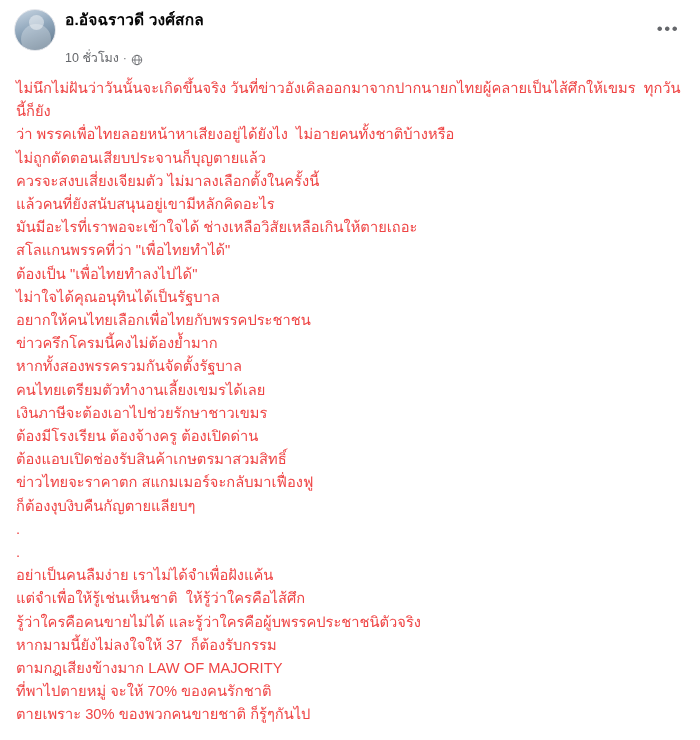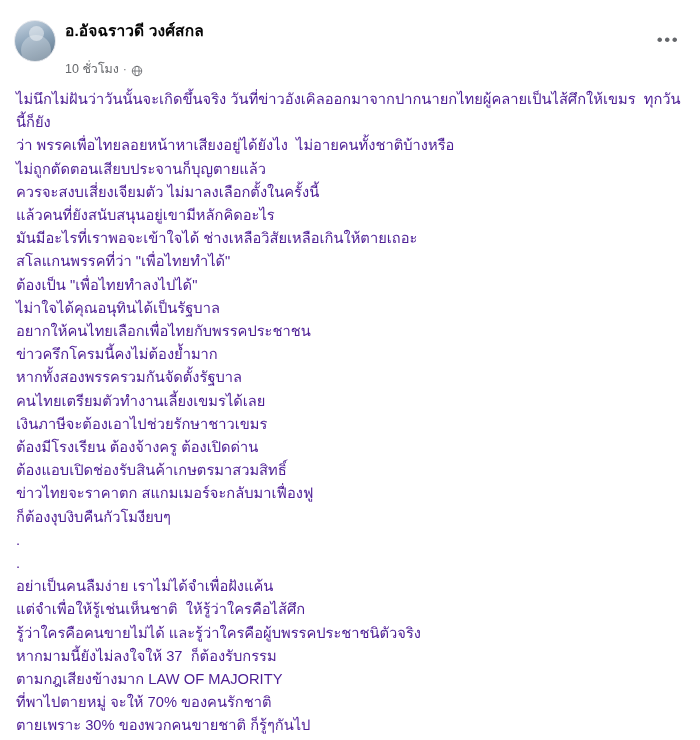--- a/index.html
+++ b/index.html
@@ -12,21 +12,21 @@
     width: 700px;
     height: 740px;
     font-family: "Liberation Sans", sans-serif;
     color: #050505;
     overflow: hidden;
   }
   .post {
     width: 700px;
     height: 740px;
     background: #ffffff;
-    padding: 16px 14px 0 14px;
+    padding: 5px 14px 0 14px;
     position: relative;
   }
   .post-header {
     display: flex;
     align-items: flex-start;
     padding: 4px 0 8px 0;
     position: relative;
   }
   .avatar {
     width: 42px;
@@ -107,21 +107,21 @@
     letter-spacing: 1.5px;
     cursor: pointer;
     user-select: none;
   }
   .post-body {
     padding: 2px 2px 0 2px;
   }
   .line {
     font-size: 14.7px;
     line-height: 23.2px;
-    color: #4c1d95;
+    color: #ef4444;
     white-space: pre-wrap;
     word-break: break-word;
     min-height: 11px;
   }
 </style>
 </head>
 <body>
 
 <div class="post">
 
@@ -155,21 +155,21 @@
     <div class="line">ต้องเป็น "เพื่อไทยทำลงไปได้"</div>
     <div class="line">ไม่าใจได้คุณอนุทินได้เป็นรัฐบาล</div>
     <div class="line">อยากให้คนไทยเลือกเพื่อไทยกับพรรคประชาชน</div>
     <div class="line">ข่าวครึกโครมนี้คงไม่ต้องย้ำมาก</div>
     <div class="line">หากทั้งสองพรรครวมกันจัดตั้งรัฐบาล</div>
     <div class="line">คนไทยเตรียมตัวทำงานเลี้ยงเขมรได้เลย</div>
     <div class="line">เงินภาษีจะต้องเอาไปช่วยรักษาชาวเขมร</div>
     <div class="line">ต้องมีโรงเรียน ต้องจ้างครู ต้องเปิดด่าน</div>
     <div class="line">ต้องแอบเปิดช่องรับสินค้าเกษตรมาสวมสิทธิ์</div>
     <div class="line">ข่าวไทยจะราคาตก สแกมเมอร์จะกลับมาเฟื่องฟู</div>
-    <div class="line">ก็ต้องงุบงิบคืนกัวโมงียบๆ</div>
+    <div class="line">ก็ต้องงุบงิบคืนกัญตายแลียบๆ</div>
     <div class="line">.</div>
     <div class="line">.</div>
     <div class="line">อย่าเป็นคนลืมง่าย เราไม่ได้จำเพื่อฝังแค้น</div>
     <div class="line">แต่จำเพื่อให้รู้เช่นเห็นชาติ  ให้รู้ว่าใครคือไส้ศึก</div>
     <div class="line">รู้ว่าใครคือคนขายไม่ได้ และรู้ว่าใครคือผู้บพรรคประชาชนิตัวจริง</div>
     <div class="line">หากมามนี้ยังไม่ลงใจให้ 37  ก็ต้องรับกรรม</div>
     <div class="line">ตามกฎเสียงข้างมาก LAW OF MAJORITY</div>
     <div class="line">ที่พาไปตายหมู่ จะให้ 70% ของคนรักชาติ</div>
     <div class="line">ตายเพราะ 30% ของพวกคนขายชาติ ก็รู้ๆกันไป</div>
 

